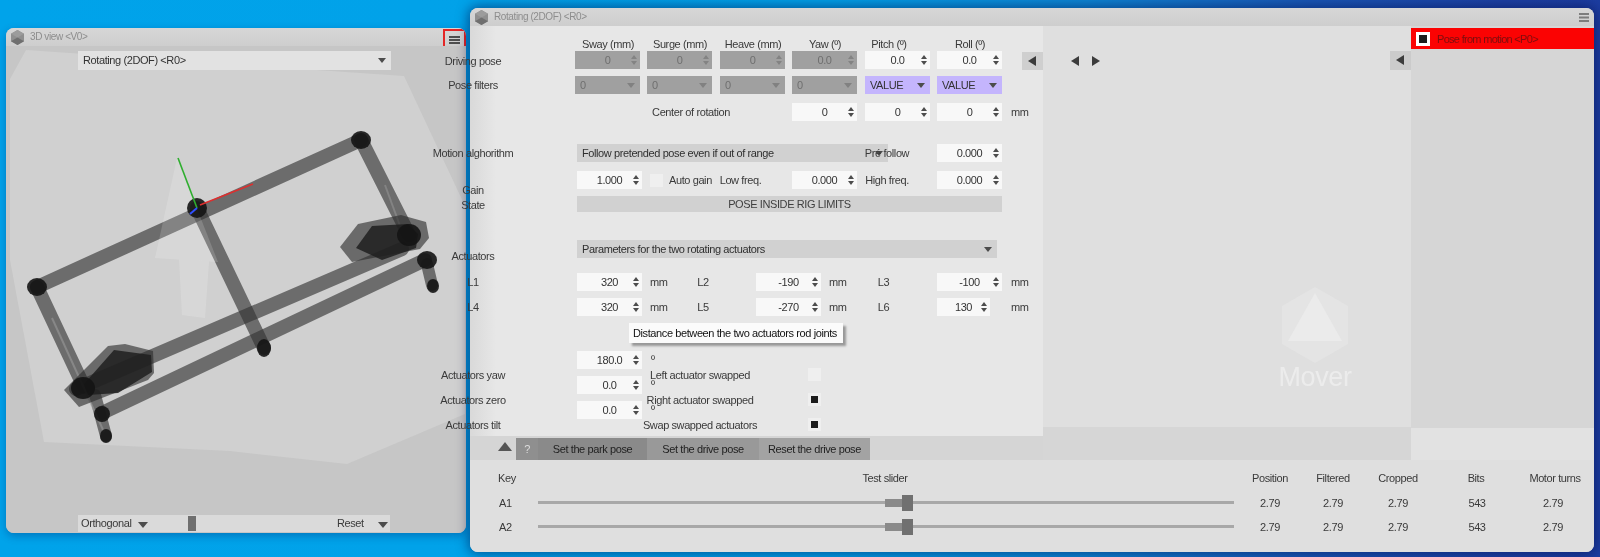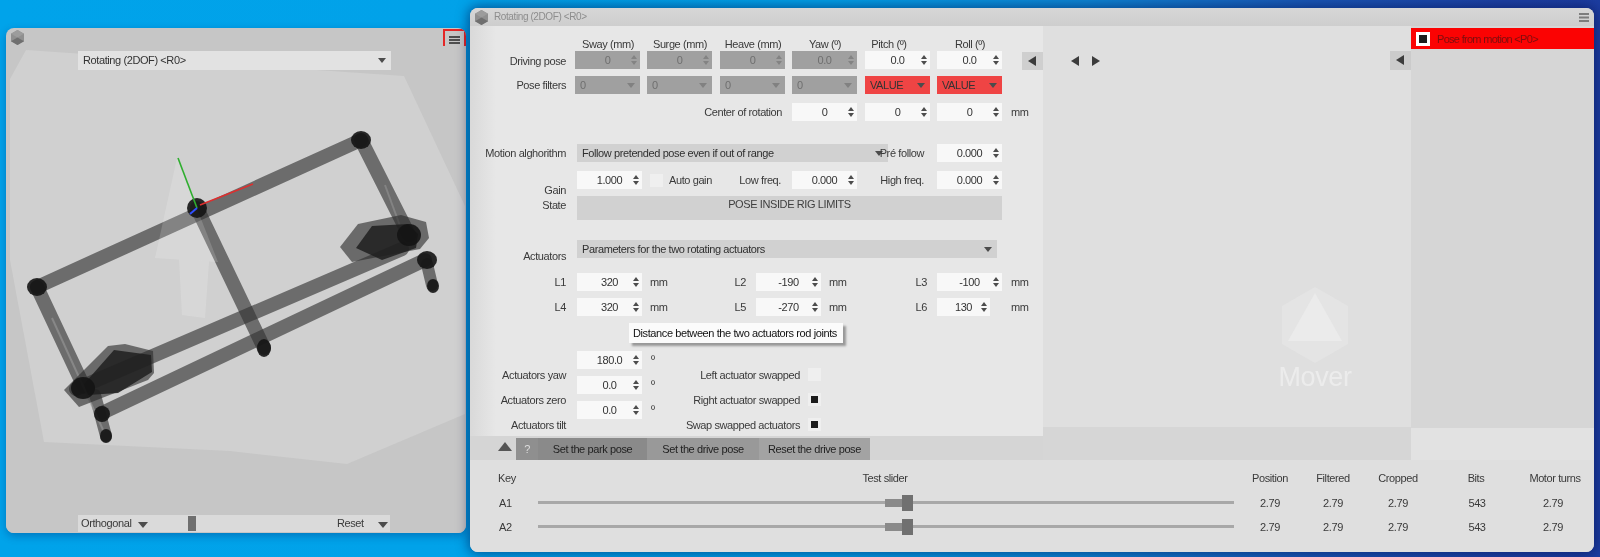--- a/index.html
+++ b/index.html
@@ -15,37 +15,40 @@
 
 .sp,.spd{position:absolute;height:18px;line-height:18px;text-align:center}
 .sp{background:#f8f8f8;color:#333}
 .spd{background:#a0a0a0;color:#6f6f6f}
 .sp i,.spd i{position:absolute;right:3px;width:0;height:0;border-left:3.5px solid transparent;border-right:3.5px solid transparent}
 .sp i.u{top:4px;border-bottom:4px solid #4c4c4c}
 .sp i.d{bottom:4px;border-top:4px solid #4c4c4c}
 .spd i.u{top:4px;border-bottom:4px solid #838383}
 .spd i.d{bottom:4px;border-top:4px solid #838383}
 .dd,.ddd,.ddg{position:absolute;height:18px;line-height:18px;padding-left:5px;text-align:left}
-.dd{background:#ef4444;color:#333}
+.dd{background:#c4b5fd;color:#333}
 .ddd{background:#a0a0a0;color:#6f6f6f}
 .ddg{background:#d1d1d1;color:#2f2f2f}
 .dd b,.ddd b,.ddg b{position:absolute;right:5px;top:7px;width:0;height:0;border-left:4.5px solid transparent;border-right:4.5px solid transparent;border-top:5.5px solid #4c4c4c;font-weight:normal}
 .ddd b{border-top-color:#818181}
-.lbl{position:absolute;text-align:right;color:#3a3a3a}
+.lbl{position:absolute;text-align:center;color:#3a3a3a}
 .txt{position:absolute;color:#3a3a3a}
 .cb{position:absolute;width:13px;height:13px;background:#efefef}
 .cb.on:after{content:"";position:absolute;left:3px;top:3px;width:7px;height:7px;background:#1c1c1c}
 .tri-l{position:absolute;width:0;height:0;border-top:5px solid transparent;border-bottom:5px solid transparent;border-right:8px solid #3c3c3c}
 .tri-r{position:absolute;width:0;height:0;border-top:5px solid transparent;border-bottom:5px solid transparent;border-left:8px solid #3c3c3c}
 .tri-u{position:absolute;width:0;height:0;border-left:7px solid transparent;border-right:7px solid transparent;border-bottom:9px solid #555}
 .btn{position:absolute;height:22px;line-height:22px;text-align:center;color:#222}
 </style></head>
 <body>
 
 <div id="w3d">
+  <div class="tbar">
+      <span>3D view &lt;V0&gt;</span>
+    </div>
   <svg class="hexi" width="15" height="15" viewBox="0 0 15 15">
       <polygon points="7.5,0 14,3.7 14,11.2 7.5,15 1,11.2 1,3.7" fill="#8f8f8f"></polygon>
       <polygon points="7.5,0 14,3.7 7.5,7.5 1,3.7" fill="#9c9c9c"></polygon>
       <polygon points="7.5,7.5 14,11.2 7.5,15 1,11.2" fill="#6f6f6f"></polygon>
     </svg>
   <div class="abs" style="left:437px;top:1px;width:23px;height:21px;border:2px solid #e42626"></div>
   <div class="ham" style="left:443px;top:8px"></div>
 
   <svg class="abs" style="left:0;top:18px" width="460" height="487" viewBox="0 0 460 487">
     <rect width="460" height="487" fill="#c6c6c6"></rect>
@@ -185,21 +188,21 @@
   <div class="lbl" style="left:380px;top:184px;width:186px">Gain</div>
   <div class="sp" style="left:577px;top:171px;width:65px">1.000<i class="u"></i><i class="d"></i></div>
   <div class="cb" style="left:650px;top:174px"></div>
   <div class="txt" style="left:669px;top:174px">Auto gain</div>
   <div class="lbl" style="left:700px;top:174px;width:81px">Low freq.</div>
   <div class="sp" style="left:792px;top:171px;width:65px">0.000<i class="u"></i><i class="d"></i></div>
   <div class="lbl" style="left:850px;top:174px;width:74px">High freq.</div>
   <div class="sp" style="left:937px;top:171px;width:65px">0.000<i class="u"></i><i class="d"></i></div>
 
   <div class="lbl" style="left:380px;top:199px;width:186px">State</div>
-  <div class="abs" style="left:577px;top:196px;width:425px;height:24px;background:#d1d1d1;line-height:16px;text-align:center;color:#3f3f3f">POSE INSIDE RIG LIMITS</div>
+  <div class="abs" style="left:577px;top:196px;width:425px;height:16px;background:#d1d1d1;line-height:16px;text-align:center;color:#3f3f3f">POSE INSIDE RIG LIMITS</div>
 
   <div class="lbl" style="left:380px;top:250px;width:186px">Actuators</div>
   <div class="ddg" style="left:577px;top:240px;width:420px">Parameters for the two rotating actuators<b></b></div>
 
   <div class="lbl" style="left:380px;top:276px;width:186px">L1</div>
   <div class="sp" style="left:577px;top:273px;width:65px">320<i class="u"></i><i class="d"></i></div>
   <div class="txt" style="left:650px;top:276px">mm</div>
   <div class="lbl" style="left:660px;top:276px;width:86px">L2</div>
   <div class="sp" style="left:756px;top:273px;width:65px">-190<i class="u"></i><i class="d"></i></div>
   <div class="txt" style="left:829px;top:276px">mm</div>

